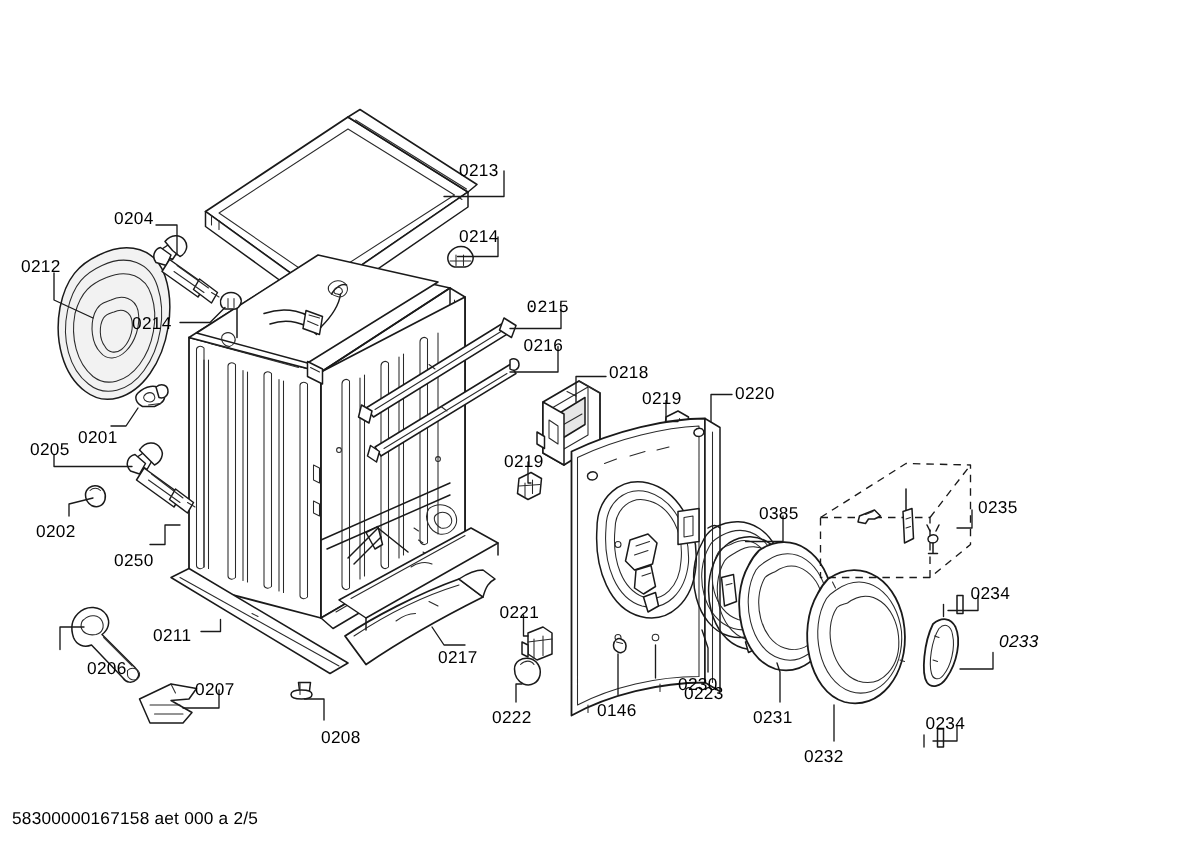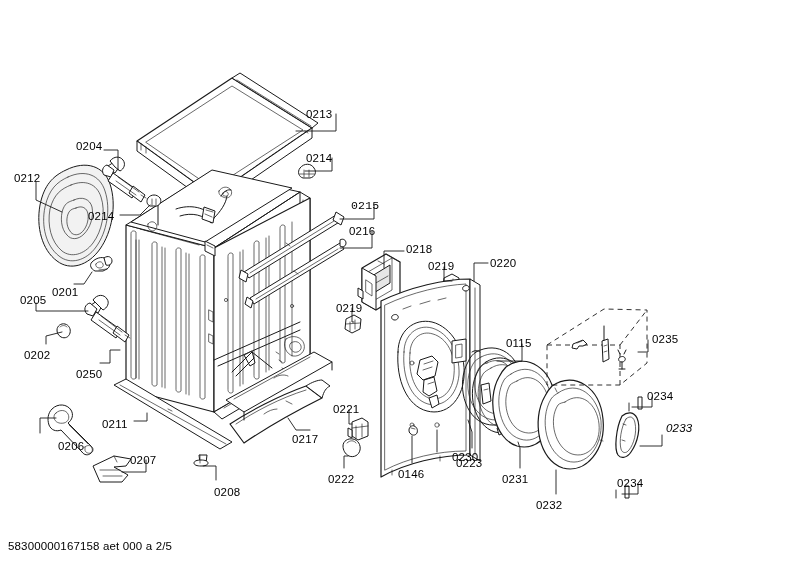--- a/index.html
+++ b/index.html
@@ -411,21 +411,21 @@
       <div class="label" style="left: 130px; top: 455px;">0207</div>
       <div class="label" style="left: 214px; top: 487px;">0208</div>
       <div class="label" style="left: 306px; top: 109px;">0213</div>
       <div class="label" style="left: 306px; top: 153px;">0214</div>
       <div class="label" style="left: 351px; top: 200px; font-family: Liberation Mono, monospace;">0215</div>
       <div class="label" style="left: 349px; top: 226px;">0216</div>
       <div class="label" style="left: 406px; top: 244px;">0218</div>
       <div class="label" style="left: 428px; top: 261px;">0219</div>
       <div class="label" style="left: 336px; top: 303px;">0219</div>
       <div class="label" style="left: 490px; top: 258px;">0220</div>
-      <div class="label" style="left: 506px; top: 338px;">0115</div>
+      <div class="label" style="left: 506px; top: 338px;">0385</div>
       <div class="label" style="left: 292px; top: 434px;">0217</div>
       <div class="label" style="left: 333px; top: 404px;">0221</div>
       <div class="label" style="left: 328px; top: 474px;">0222</div>
       <div class="label" style="left: 398px; top: 469px;">0146</div>
       <div class="label" style="left: 431px; top: 458px; padding-left: 25px;">0223</div>
       <div class="label" style="left: 452px; top: 452px;">0230</div>
       <div class="label" style="left: 502px; top: 474px;">0231</div>
       <div class="label" style="left: 536px; top: 500px;">0232</div>
       <div class="label" style="left: 652px; top: 334px;">0235</div>
       <div class="label" style="left: 647px; top: 391px;">0234</div>

